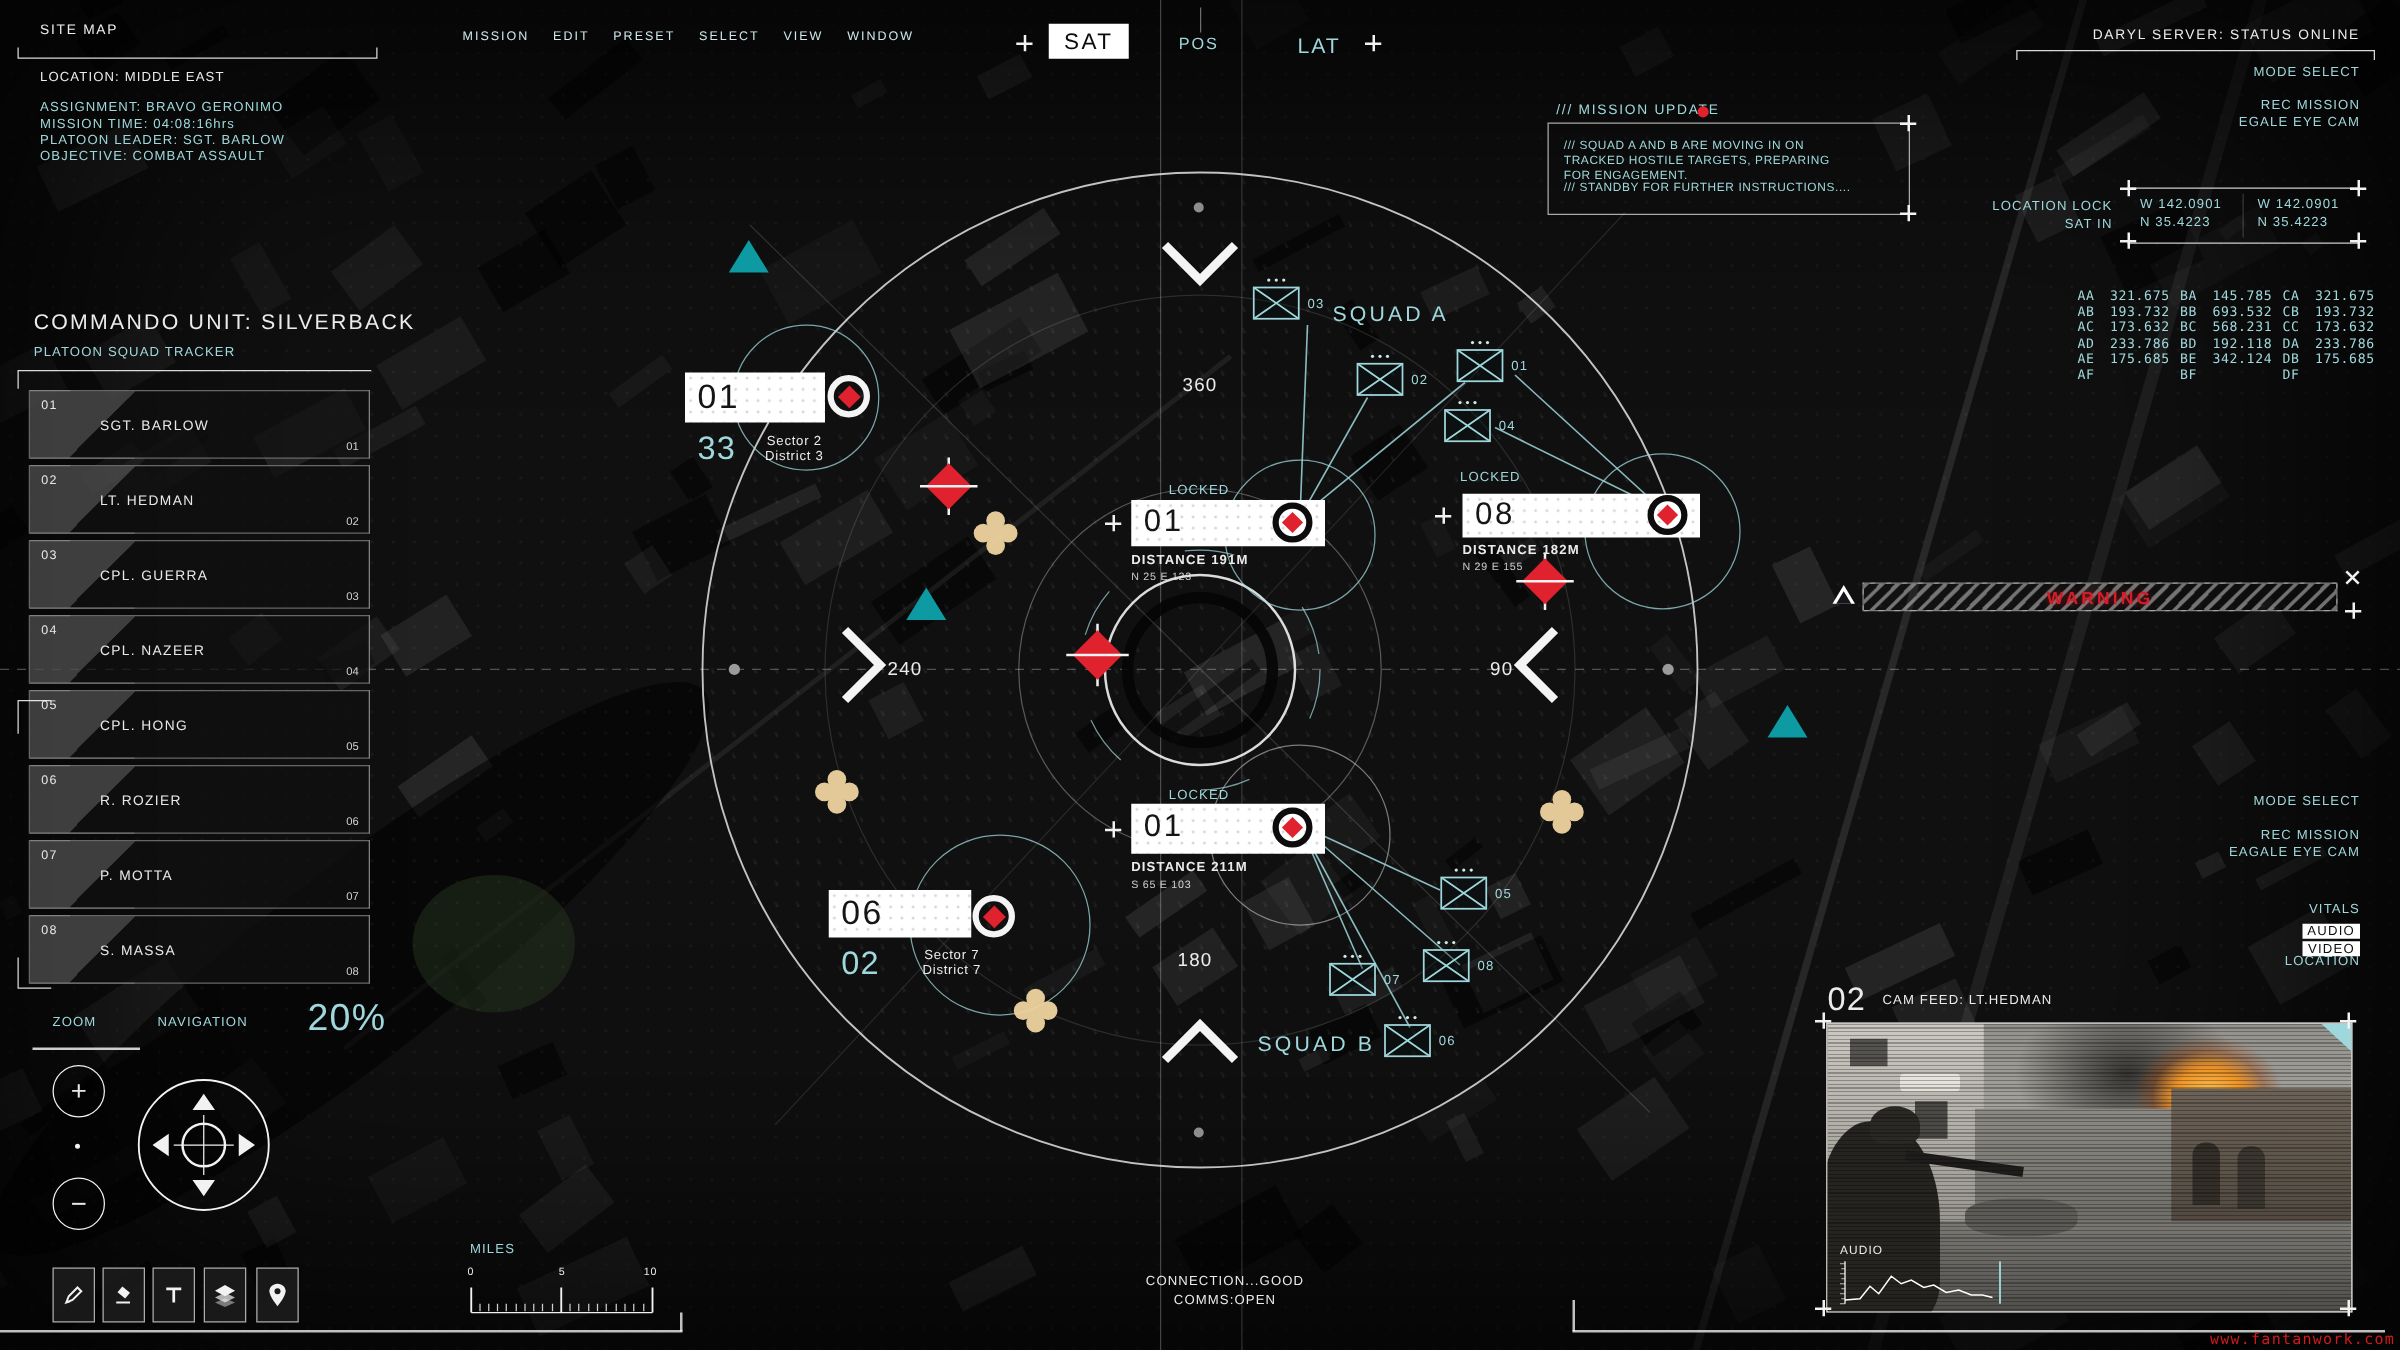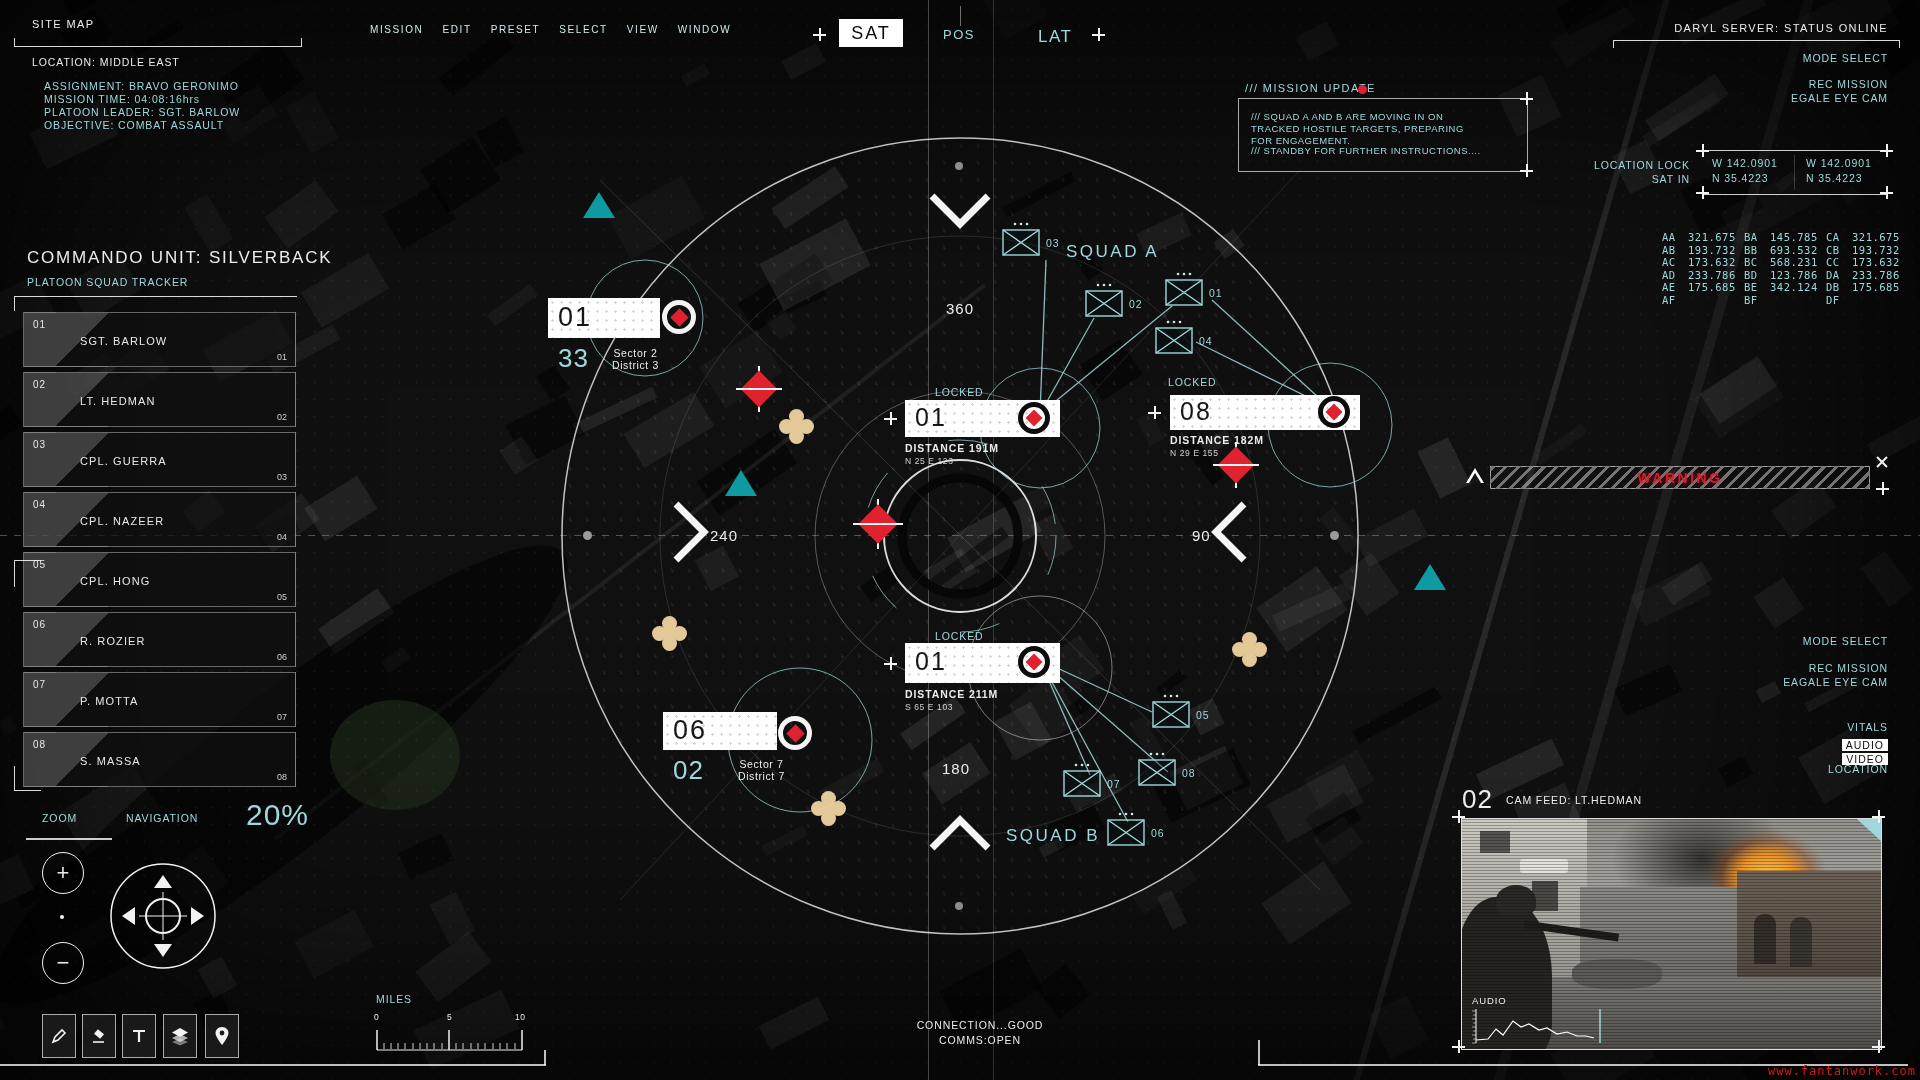--- a/index.html
+++ b/index.html
@@ -442,21 +442,21 @@
     <div class="abs ring black" style="left:113px;top:3px">
         <div class="dia" style="width:12px;height:12px"></div>
       </div>
     </div>
   <div class="abs sm wh" style="left:905px;top:688px;font-weight:bold">DISTANCE 211M</div>
   <div class="abs xs wh" style="left:905px;top:702px;opacity:.85">S 65 E 103</div>
 
   <div class="abs ttl wh" style="left:32px;top:18px">SITE MAP</div>
   <div class="abs" style="left:14px;top:38px;width:286px;height:8px;border-bottom:1.5px solid rgba(255,255,255,.85);border-left:1.5px solid rgba(255,255,255,.85);border-right:1.5px solid rgba(255,255,255,.85)"></div>
   <div class="abs sm wh" style="left:32px;top:56px">LOCATION: MIDDLE EAST</div>
-  <div class="abs sm cy" style="left:44px;top:80px;line-height:13px">
+  <div class="abs sm cy" style="left:32px;top:80px;line-height:13px">
     <div>ASSIGNMENT: BRAVO GERONIMO</div>
     <div>MISSION TIME: 04:08:16hrs</div>
     <div>PLATOON LEADER: SGT. BARLOW</div>
     <div>OBJECTIVE: COMBAT ASSAULT</div>
   </div>
 
   <div class="abs" style="left:370px;top:24px;display:flex;gap:19px">
     <span class="menuitem">MISSION</span>
     <span class="menuitem">EDIT</span>
     <span class="menuitem">PRESET</span>
@@ -513,21 +513,21 @@
         <span>193.732</span>
       <span>AC</span>
         <span>173.632</span>
         <span>BC</span>
         <span>568.231</span>
         <span>CC</span>
         <span>173.632</span>
       <span>AD</span>
         <span>233.786</span>
         <span>BD</span>
-        <span>123.786</span>
+        <span>192.118</span>
         <span>DA</span>
         <span>233.786</span>
       <span>AE</span>
         <span>175.685</span>
         <span>BE</span>
         <span>342.124</span>
         <span>DB</span>
         <span>175.685</span>
       <span>AF</span>
         <span></span>

